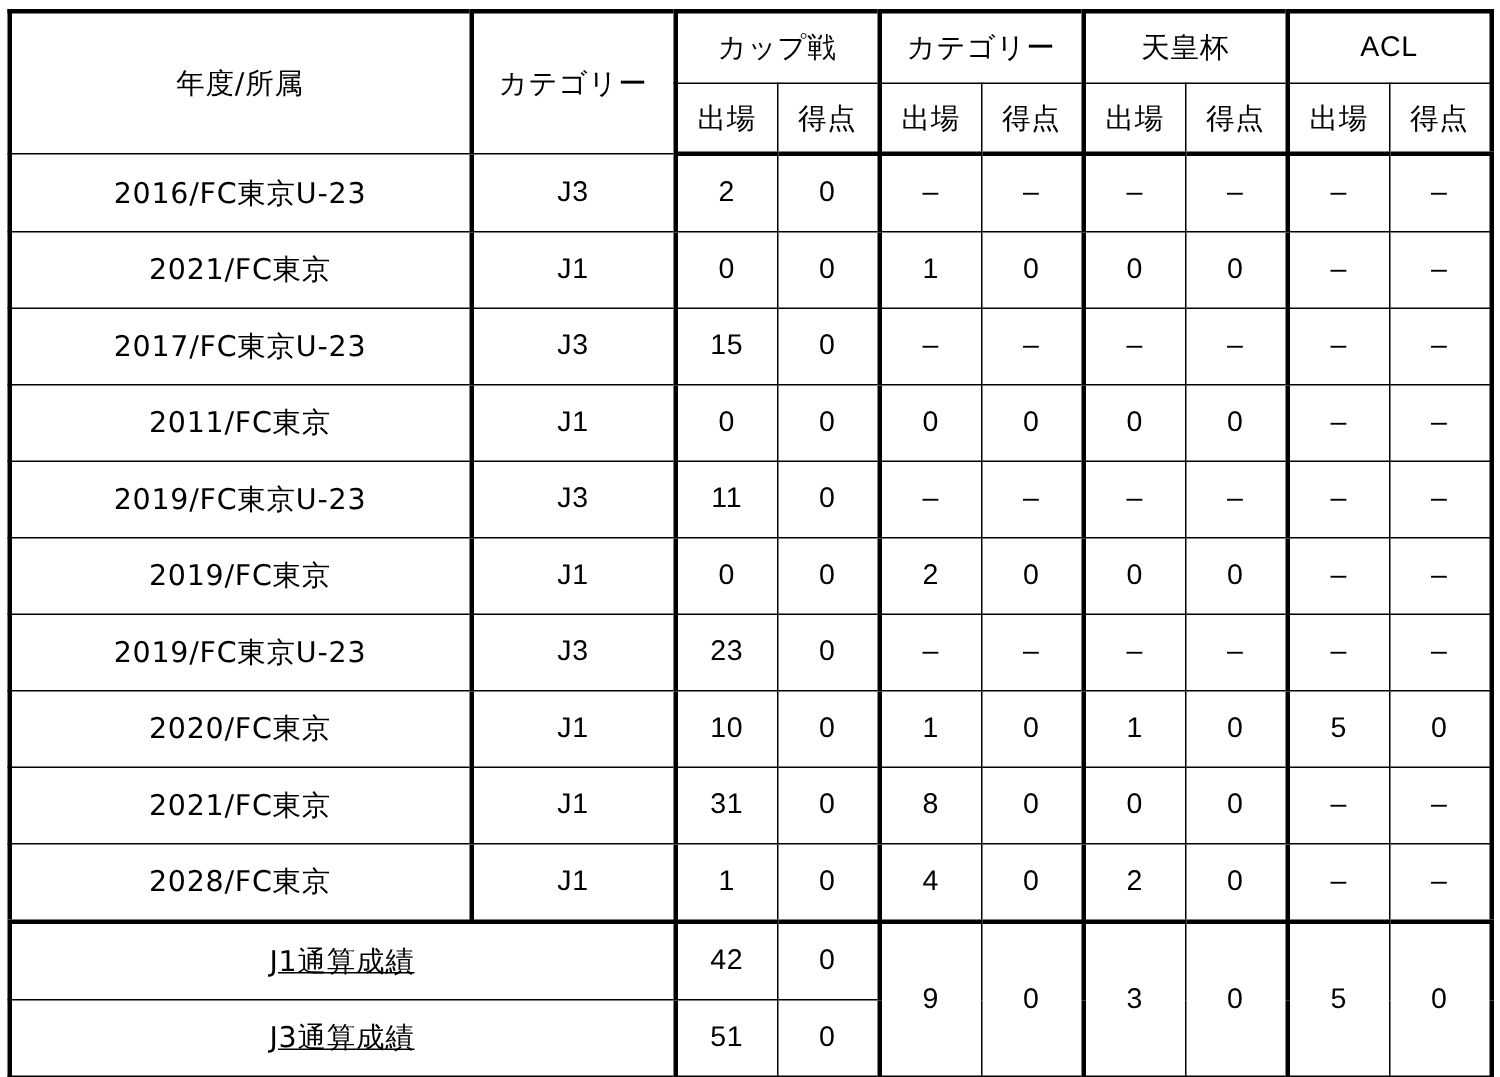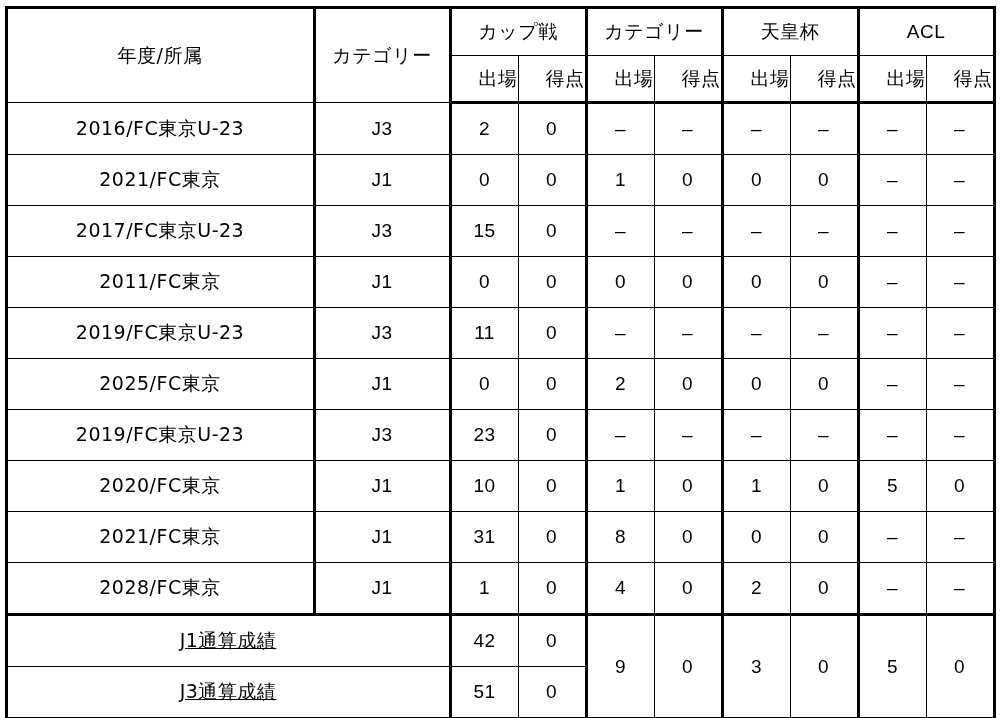--- a/index.html
+++ b/index.html
@@ -43,21 +43,21 @@
     border: 3px solid #000;
   }
   
   .hv-bottom { border-bottom: 3px solid #000 !important; }
   .hv-right { border-right: 3px solid #000 !important; }
 
   thead td {
     height: 46px;
   }
   thead .grouprow td { height: 46px; }
-  thead .subrow td { height: 45px; text-align: right; }
+  thead .subrow td { height: 45px; }
   tbody td { height: 50px; }
   tbody.totals td { height: 50px; }
 
   .c-year { width: 308px; }
   .c-cat  { width: 136px; }
   .c-num  { width: 68px; }
 
   .jp { font-family: "DejaVu Sans", "Liberation Sans", sans-serif; }
   .label-cell { font-size: 19px; text-decoration: underline; }
   .hdr-main { font-size: 19px; }
@@ -154,21 +154,21 @@
         <td>11</td>
         <td class="hv-right">0</td>
         <td>–</td>
         <td class="hv-right">–</td>
         <td>–</td>
         <td class="hv-right">–</td>
         <td>–</td>
         <td>–</td>
       </tr>
       <tr>
-        <td class="jp hv-right">2025/FC東京</td>
+        <td class="jp hv-right">2019/FC東京</td>
         <td class="hv-right">J1</td>
         <td>0</td>
         <td class="hv-right">0</td>
         <td>2</td>
         <td class="hv-right">0</td>
         <td>0</td>
         <td class="hv-right">0</td>
         <td>–</td>
         <td>–</td>
       </tr>

